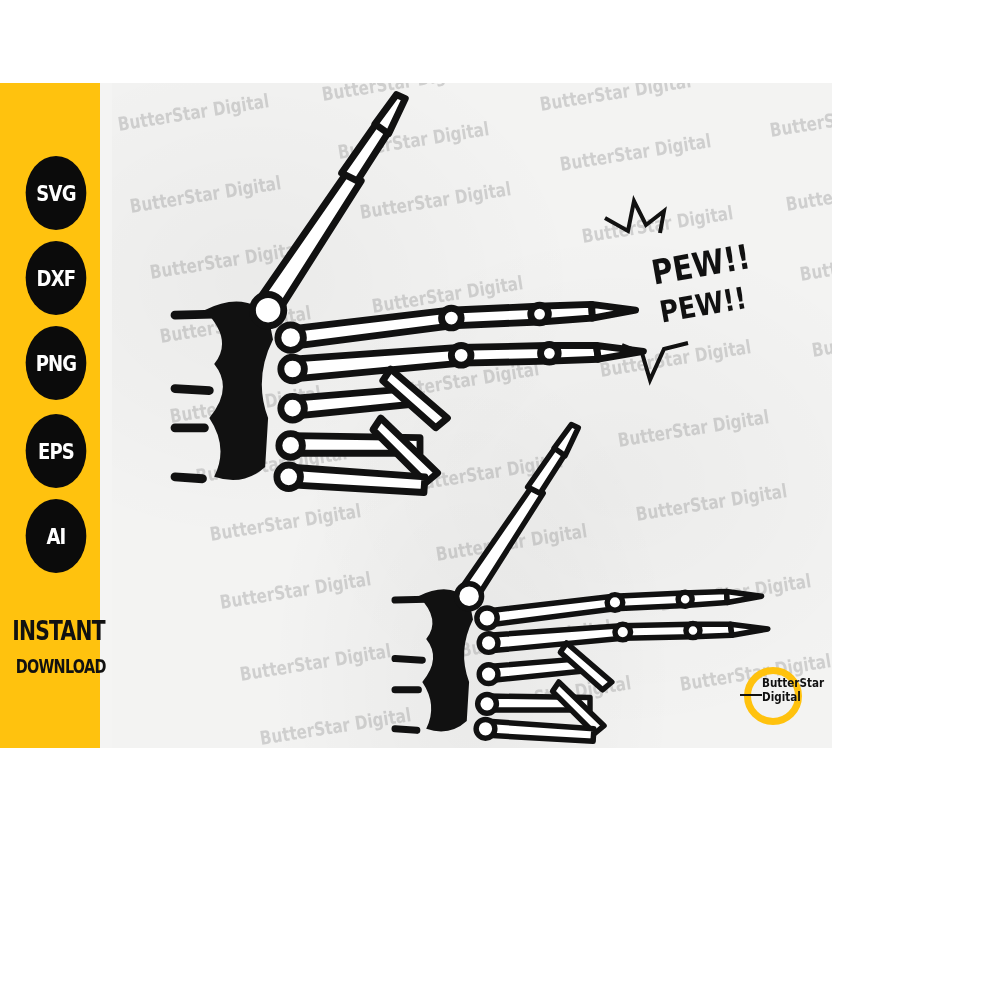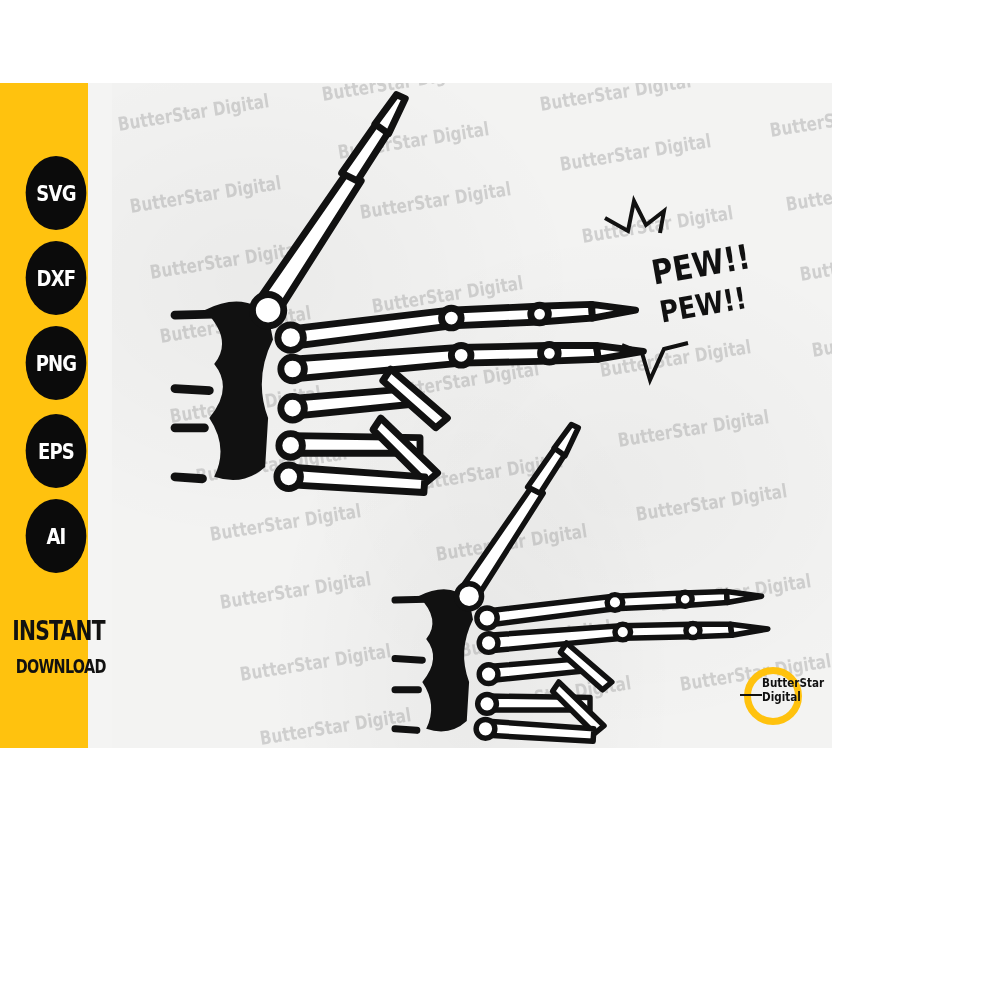--- a/index.html
+++ b/index.html
@@ -6,21 +6,21 @@
   body { width:1000px; height:1000px; position:relative; overflow:hidden;
          font-family:"Liberation Sans", sans-serif; }
   .panel { position:absolute; left:0; top:83px; width:832px; height:665px;
            background:#f4f4f3; overflow:hidden; }
   .paper { position:absolute; left:112px; top:0; width:720px; height:665px;
            background:
              radial-gradient(ellipse at 20% 30%, rgba(0,0,0,0.035), transparent 40%),
              radial-gradient(ellipse at 70% 60%, rgba(0,0,0,0.03), transparent 45%),
              radial-gradient(ellipse at 50% 90%, rgba(0,0,0,0.04), transparent 40%),
              #f3f3f2; }
-  .strip { position:absolute; left:0; top:0; width:88px; height:665px; background:#ffc20e; }
+  .strip { position:absolute; left:0; top:0; width:100px; height:665px; background:#ffc20e; }
   .badge { position:absolute; left:19px; width:74px; height:74px; border-radius:50%;
            background:#0b0b0b; color:#fff; display:flex; align-items:center; justify-content:center;
            font-family:"DejaVu Sans", sans-serif; font-weight:bold; font-size:22px;
            letter-spacing:-1px; transform:scaleX(0.82); }
   .instant { position:absolute; left:0; width:112px; text-align:center; color:#111;
              font-family:"DejaVu Sans", sans-serif; font-weight:bold; }
   .instant.l1 { top:533px; font-size:26px; letter-spacing:-1px; transform:scaleX(0.78); }
   .instant.l2 { top:571px; font-size:20px; letter-spacing:-1px; transform:scaleX(0.72); }
   .wm { position:absolute; color:rgba(150,150,150,0.38); font-family:"DejaVu Sans", sans-serif;
         font-weight:bold; font-size:19px; transform:rotate(-9deg) scaleX(0.8); transform-origin:left center;

